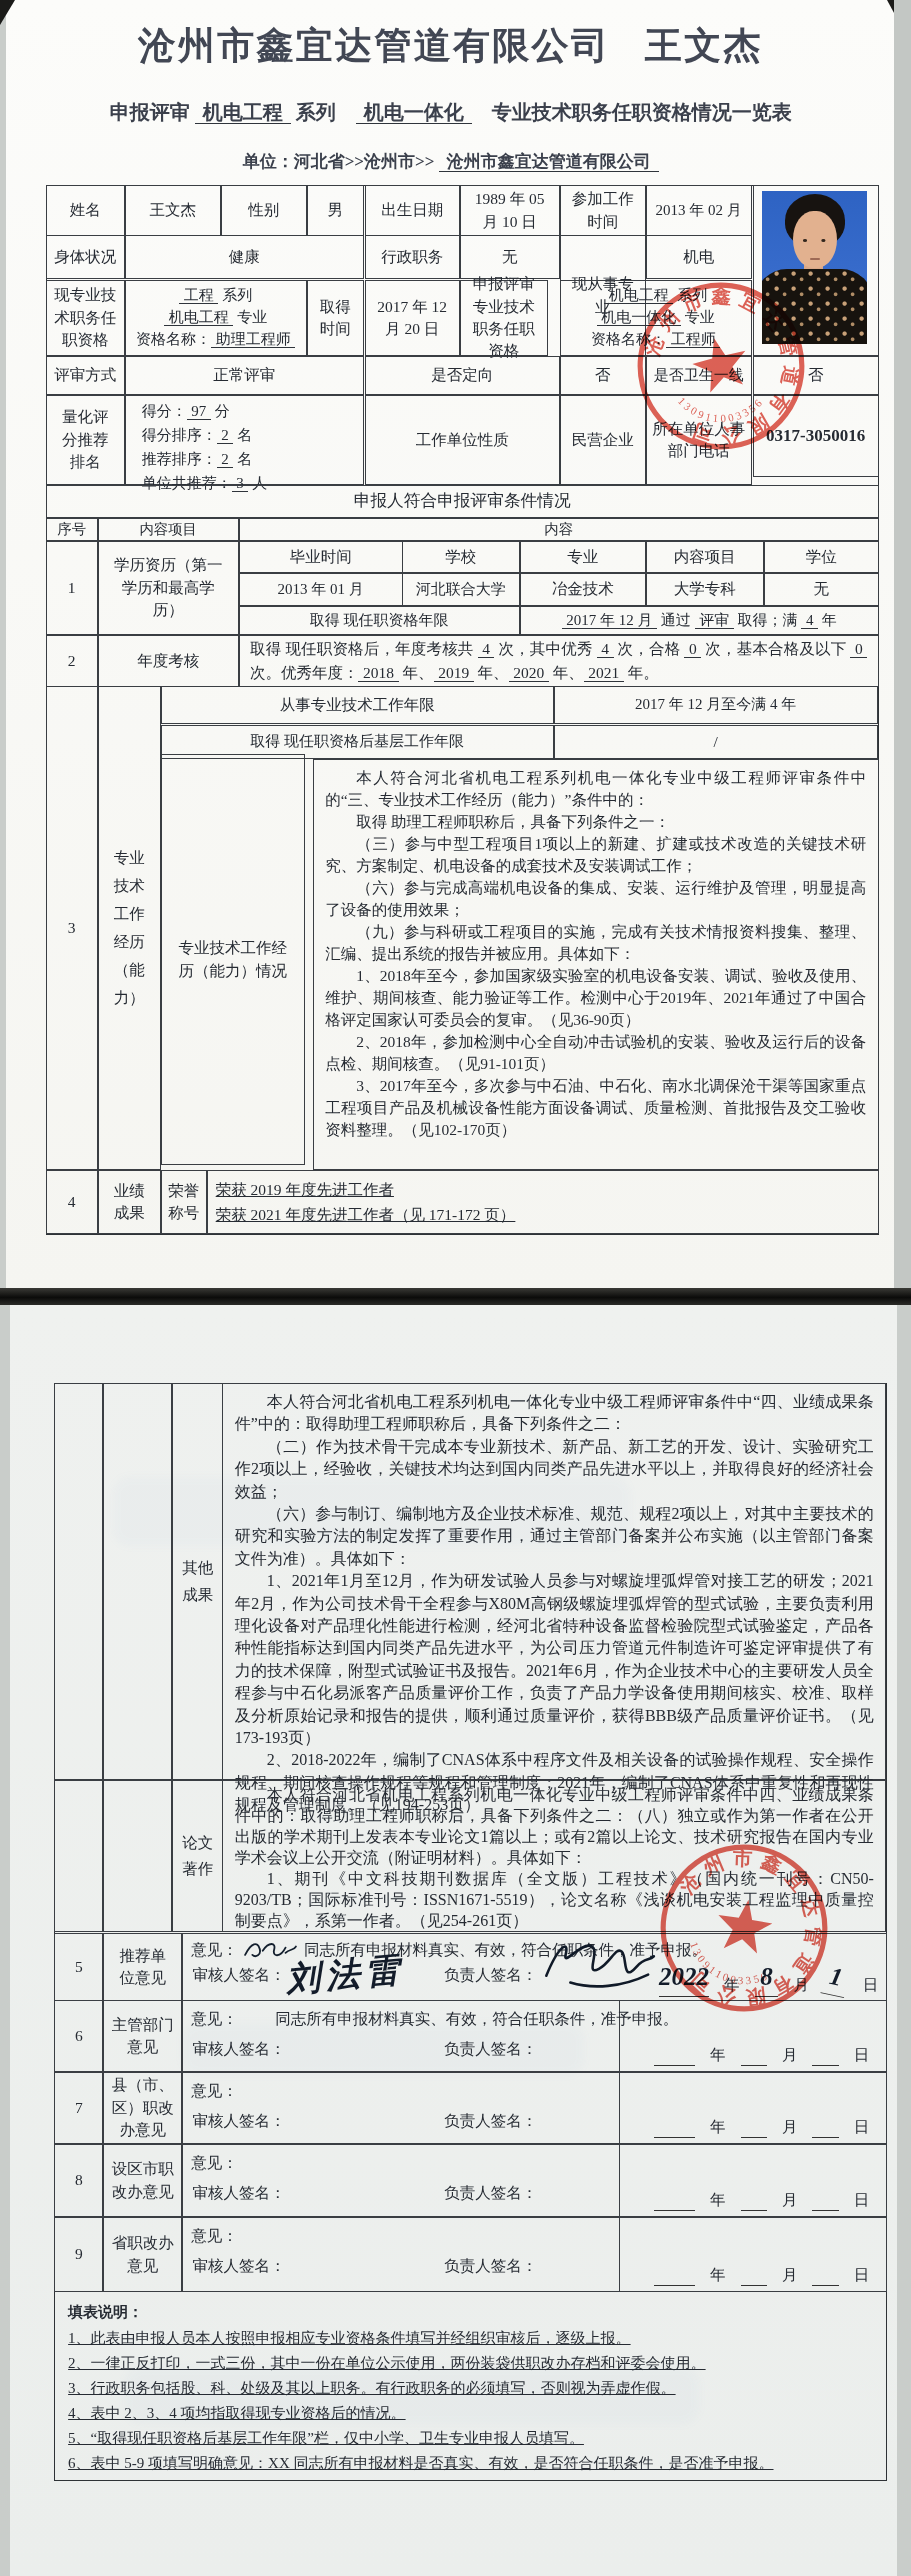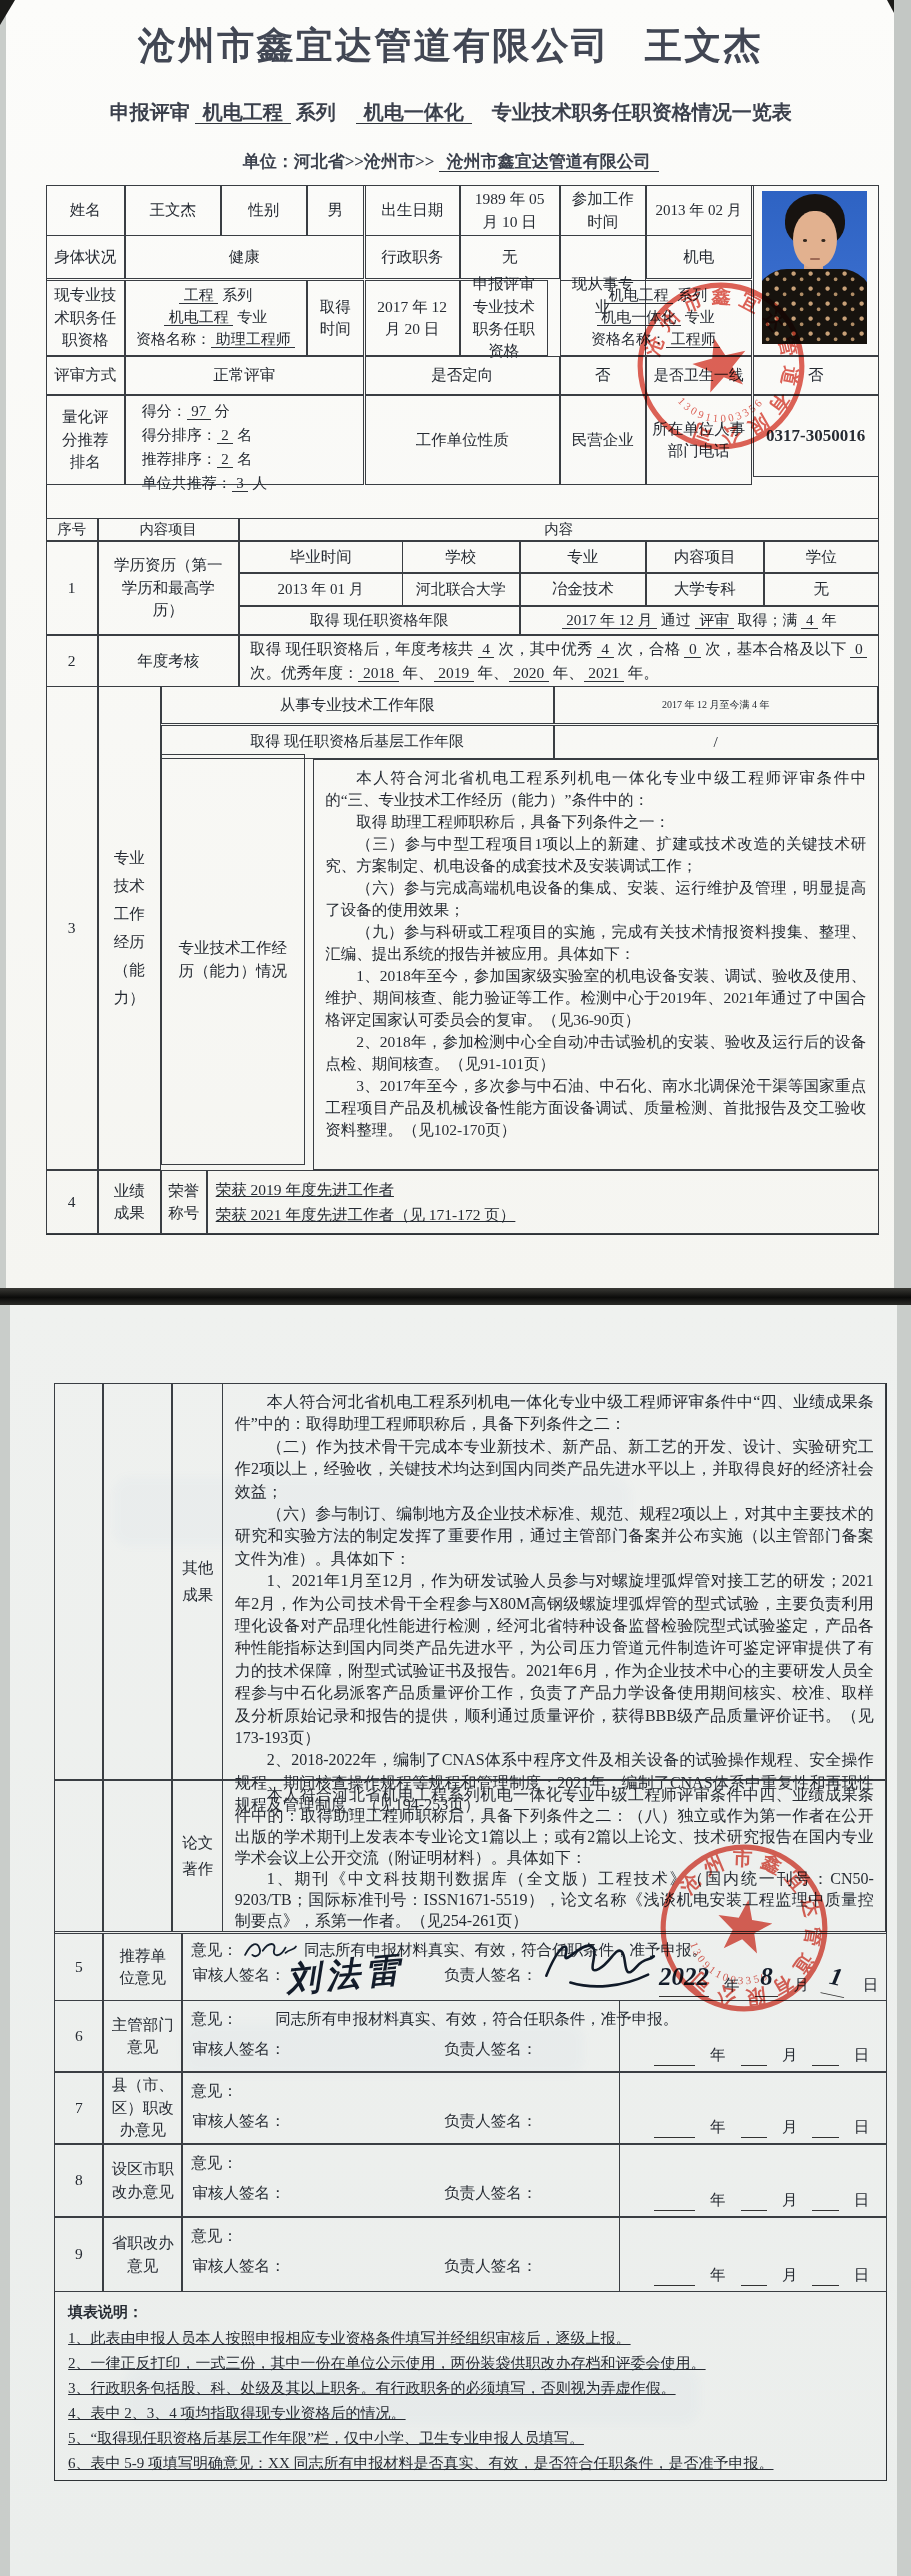--- a/index.html
+++ b/index.html
@@ -179,20 +179,23 @@
   <div class="cel" style="left:554px;top:395px;width:86px;height:90px;padding:0 5.7px">
       <span>民营企业</span>
     </div>
   <div class="cel" style="left:640px;top:395px;width:106px;height:90px;padding:0 4.6px">
       <span>所在单位人事部门电话</span>
     </div>
   <div class="cel nw" style="left:747px;top:395px;width:126px;height:82px;font-size:17px;font-weight:700">
       <span>0317-3050016</span>
     </div>
 
+  <div class="cel" style="left:40px;top:485px;width:833px;height:33px;font-size:16.7px">
+      <span>申报人符合申报评审条件情况</span>
+    </div>
 
   <div class="cel" style="left:40px;top:518px;width:52px;height:23px;font-size:14.4px">
       <span>序号</span>
     </div>
   <div class="cel" style="left:92px;top:518px;width:141px;height:23px;font-size:14.4px">
       <span>内容项目</span>
     </div>
   <div class="cel" style="left:233px;top:518px;width:640px;height:23px;font-size:14.4px">
       <span>内容</span>
     </div>
@@ -252,21 +255,21 @@
 
   <div class="cel" style="left:40px;top:686px;width:52px;height:484px">
       <span>3</span>
     </div>
   <div class="cel" style="left:92px;top:686px;width:63px;height:484px">
       <span class="inner" style="width:33px;line-height:1.8">专业技术工作经历（能力）</span>
     </div>
   <div class="cel" style="left:155px;top:686px;width:393px;height:38px">
       <span>从事专业技术工作年限</span>
     </div>
-  <div class="cel nw" style="left:548px;top:686px;width:324px;height:38px;font-size:10px">
+  <div class="cel nw" style="left:548px;top:686px;width:324px;height:38px;font-size:15px">
       <span>2017 年 12 月至今满 4 年</span>
     </div>
   <div class="cel" style="left:155px;top:725px;width:393px;height:34px;font-size:15px">
       <span>取得 现任职资格后基层工作年限</span>
     </div>
   <div class="cel" style="left:548px;top:725px;width:324px;height:34px">
       <span>/</span>
     </div>
   <div class="cel" style="left:155px;top:754px;width:144px;height:411px;padding:0 9.2px">
       <span>专业技术工作经历（能力）情况</span>

